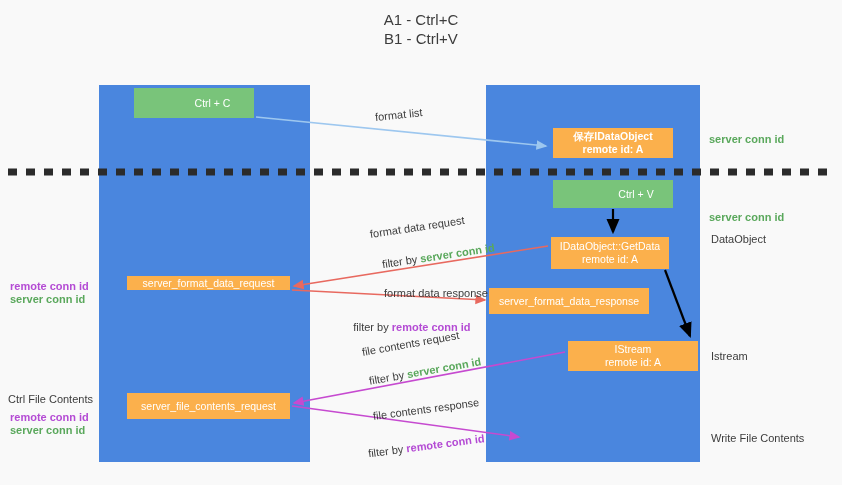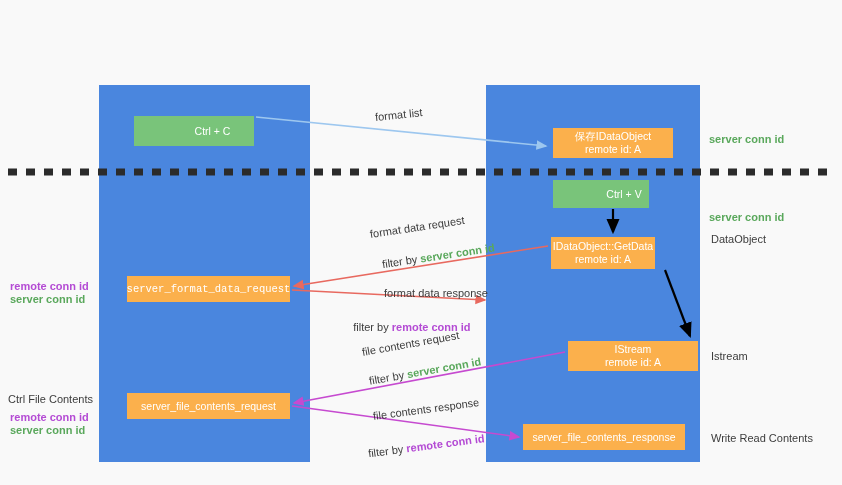--- a/index.html
+++ b/index.html
@@ -81,52 +81,54 @@
     left: 0; top: 0;
     width: 842px; height: 485px;
     pointer-events: none;
   }
 </style>
 </head>
 <body>
 
 <div id="stage">
 
+  <div class="abs" id="title">A1 - Ctrl+C
+B1 - Ctrl+V</div>
 
   <div class="abs lane-header" style="left:99px; top:60px; width:211px;">
     <div>A1</div>
     <div>remote</div>
   </div>
   <div class="abs lane-header" style="left:486px; top:60px; width:214px;">
     <div>B1</div>
     <div>connection</div>
   </div>
 
   <div class="abs lane" style="left:99px; top:85px; width:211px; height:377px;"></div>
   <div class="abs lane" style="left:486px; top:85px; width:214px; height:377px;"></div>
 
-  <div class="abs box green" style="left:134px; top:116px; width:120px; height:30px;padding-left:37px;">Ctrl + C</div>
+  <div class="abs box green" style="left:134px; top:88px; width:120px; height:30px;padding-left:37px;">Ctrl + C</div>
 
-  <div class="abs box orange" style="left:553px; top:128px; width:120px; height:30px;">保存IDataObject
+  <div class="abs box orange" style="left:553px; top:128px; width:120px; height:30px;font-weight:bold;">保存IDataObject
 remote id: A</div>
 
-  <div class="abs box green" style="left:553px; top:180px; width:96px; height:28px;padding-left:46px;">Ctrl + V</div>
+  <div class="abs box green" style="left:553px; top:180px; width:120px; height:28px;padding-left:46px;">Ctrl + V</div>
 
-  <div class="abs box orange" style="left:551px; top:237px; width:104px; height:32px;">IDataObject::GetData
+  <div class="abs box orange" style="left:551px; top:237px; width:118px; height:32px;">IDataObject::GetData
 remote id: A</div>
 
-  <div class="abs box orange" style="left:127px; top:276px; width:163px; height:26px;font-family:Liberation Mono, monospace;">server_format_data_request</div>
+  <div class="abs box orange" style="left:127px; top:276px; width:163px; height:14px;">server_format_data_request</div>
 
+  <div class="abs box orange" style="left:489px; top:288px; width:160px; height:26px;">server_format_data_response</div>
 
   <div class="abs box orange" style="left:568px; top:341px; width:130px; height:30px;">IStream
 remote id: A</div>
 
   <div class="abs box orange" style="left:127px; top:393px; width:163px; height:26px;">server_file_contents_request</div>
 
-  <div class="abs box orange" style="left:523px; top:424px; width:162px; height:26px;">server_file_contents_response</div>
 
   <svg class="overlay" viewBox="0 0 842 485">
     <defs>
       <marker id="ah-blue" markerWidth="7" markerHeight="7" refX="6" refY="3" orient="auto">
         <path d="M0,0 L7,3 L0,6 z" fill="#9dc7ef"></path>
       </marker>
       <marker id="ah-red" markerWidth="7" markerHeight="7" refX="6" refY="3" orient="auto">
         <path d="M0,0 L7,3 L0,6 z" fill="#e8695f"></path>
       </marker>
       <marker id="ah-purple" markerWidth="7" markerHeight="7" refX="6" refY="3" orient="auto">
@@ -180,15 +182,15 @@
   <div class="abs lbl green-txt" style="left:10px; top:292px;">server conn id</div>
 
   <div class="abs lbl" style="left:8px; top:392px;">Ctrl File Contents</div>
   <div class="abs lbl purple-txt" style="left:10px; top:410px;">remote conn id</div>
   <div class="abs lbl green-txt" style="left:10px; top:423px;">server conn id</div>
 
   <div class="abs lbl green-txt" style="left:709px; top:132px;">server conn id</div>
   <div class="abs lbl green-txt" style="left:709px; top:210px;">server conn id</div>
   <div class="abs lbl" style="left:711px; top:232px;">DataObject</div>
   <div class="abs lbl" style="left:711px; top:349px;">Istream</div>
-  <div class="abs lbl" style="left:711px; top:431px;">Write Read Contents</div>
+  <div class="abs lbl" style="left:711px; top:431px;">Write File Contents</div>
 
 </div>
 
 </body></html>

